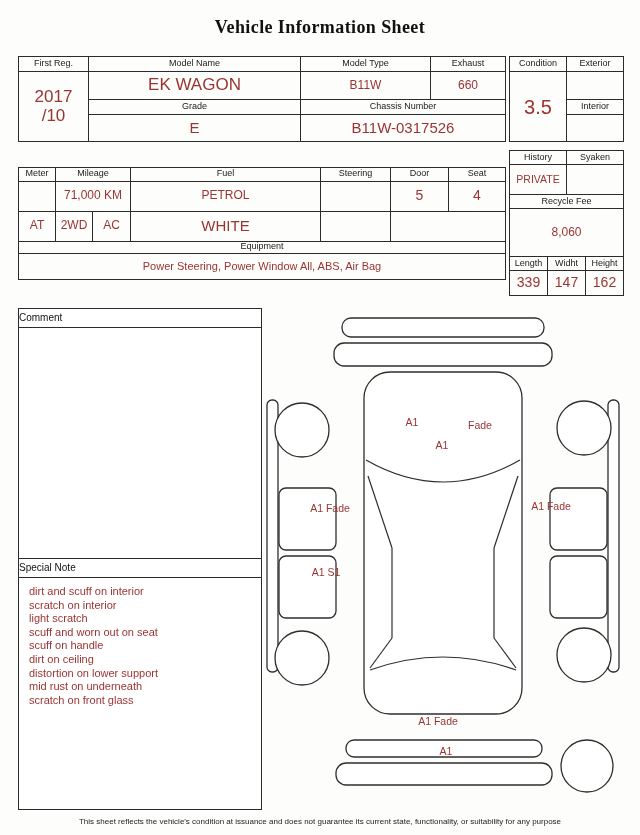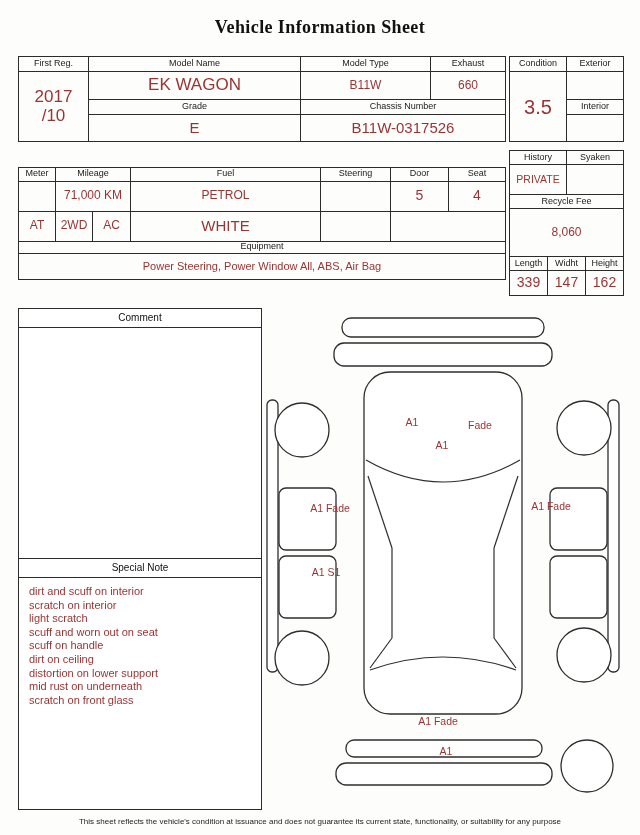--- a/index.html
+++ b/index.html
@@ -11,21 +11,21 @@
   table.t{border-collapse:collapse;table-layout:fixed;}
   .t td{border:1px solid #2b2b2b;text-align:center;vertical-align:middle;padding:0;overflow:hidden;line-height:1.1;}
   .hdr{font-size:9px;color:#1a1a1a;}
   .val{color:#9a3433;font-size:13px;}
   .fs10{font-size:10.5px;} .fs11{font-size:11px;margin-top:28px;} .fs12{font-size:12px;} .fs14{font-size:14px;}
   .fs15{font-size:15px;} .fs16{font-size:12px;} .fs17{font-size:17px;} .fs20{font-size:20px;}
   .prewrap{white-space:pre-line;text-align:left;padding-left:5px;font-size:17px;line-height:20px;}
   .leftpad{text-align:left;padding-left:6px;}
   .bottom{display:flex;gap:4px;margin-top:12px;}
   .leftbox{width:244px;height:502px;box-sizing:border-box;border:1px solid #2b2b2b;display:flex;flex-direction:column;background:#fff;}
-  .box-hdr{flex:0 0 18px;line-height:18px;text-align:center;font-size:10px;color:#111;border-bottom:1px solid #2b2b2b;}
+  .box-hdr{flex:0 0 18px;line-height:18px;text-align:left;font-size:10px;color:#111;border-bottom:1px solid #2b2b2b;}
   .comment-body{flex:1;}
   .note-hdr{border-top:1px solid #2b2b2b;}
   .note-body{flex:0 0 224px;padding:7px 6px 0 10px;}
   .note-item{font-size:11px;line-height:13.6px;color:#9a3433;}
   .diagram{width:354px;height:502px;}
   .dlabels text{fill:#9a3433;font-family:"Liberation Sans",sans-serif;font-size:10.5px;text-anchor:middle;}
   .footer{font-size:8px;color:#222;margin-top:7px;text-align:center;white-space:nowrap;}
 </style>
 </head>
 <body>

